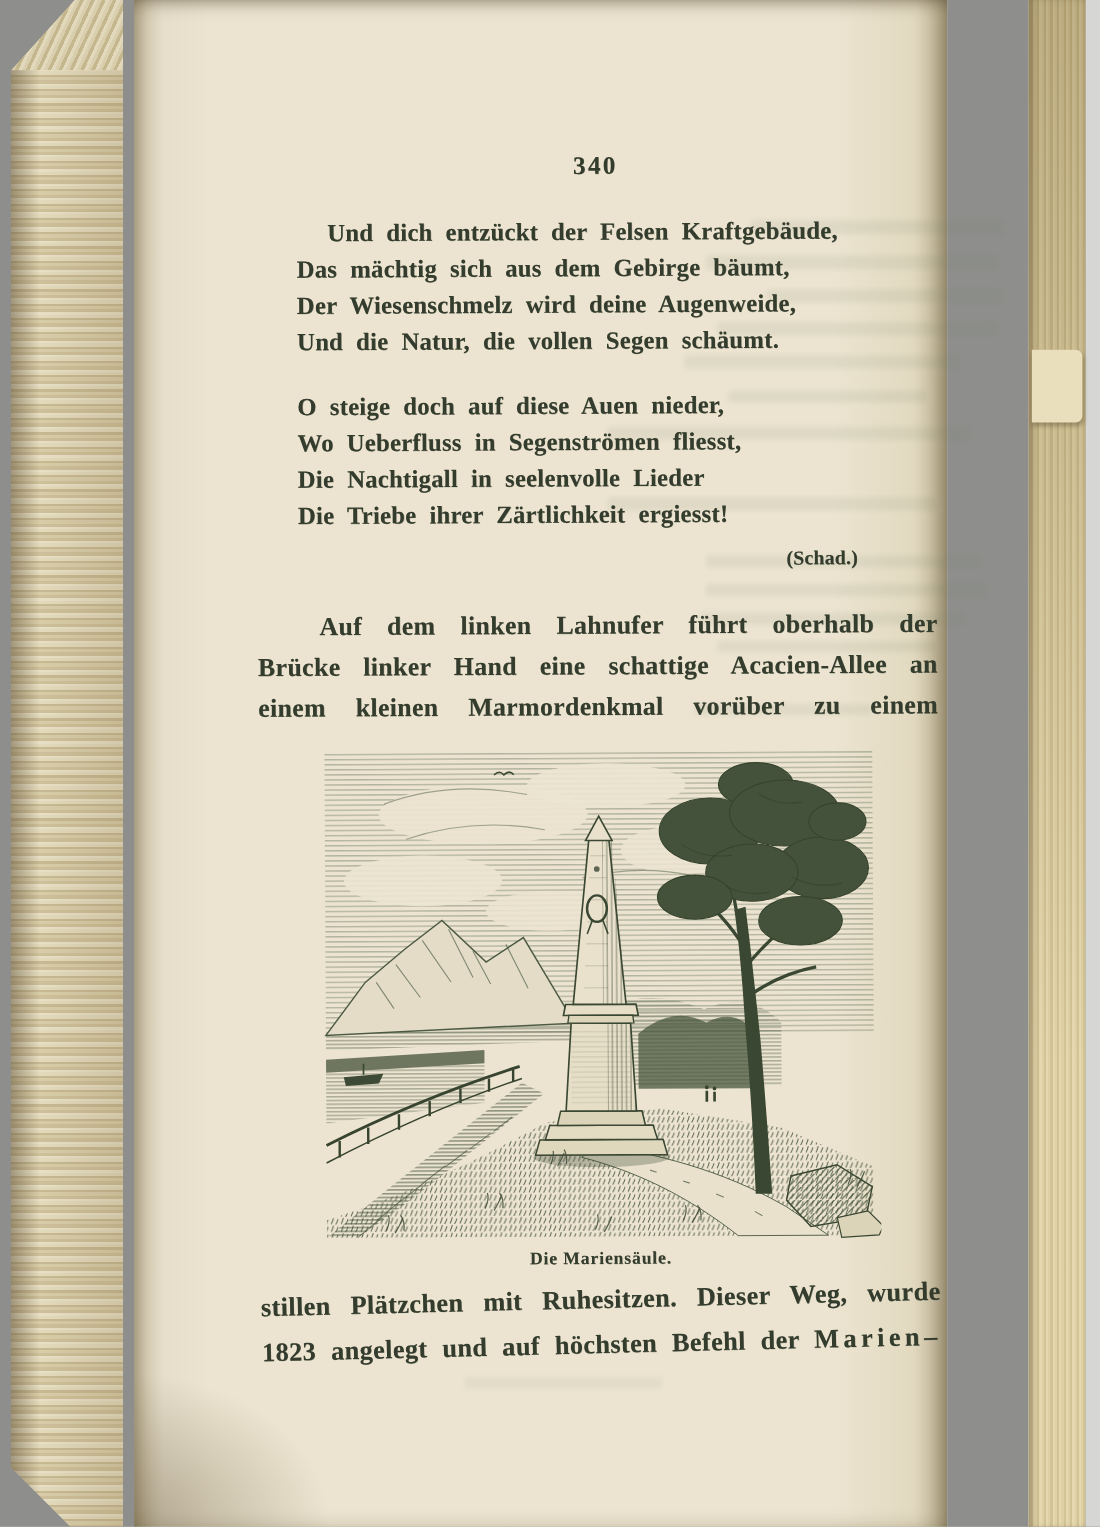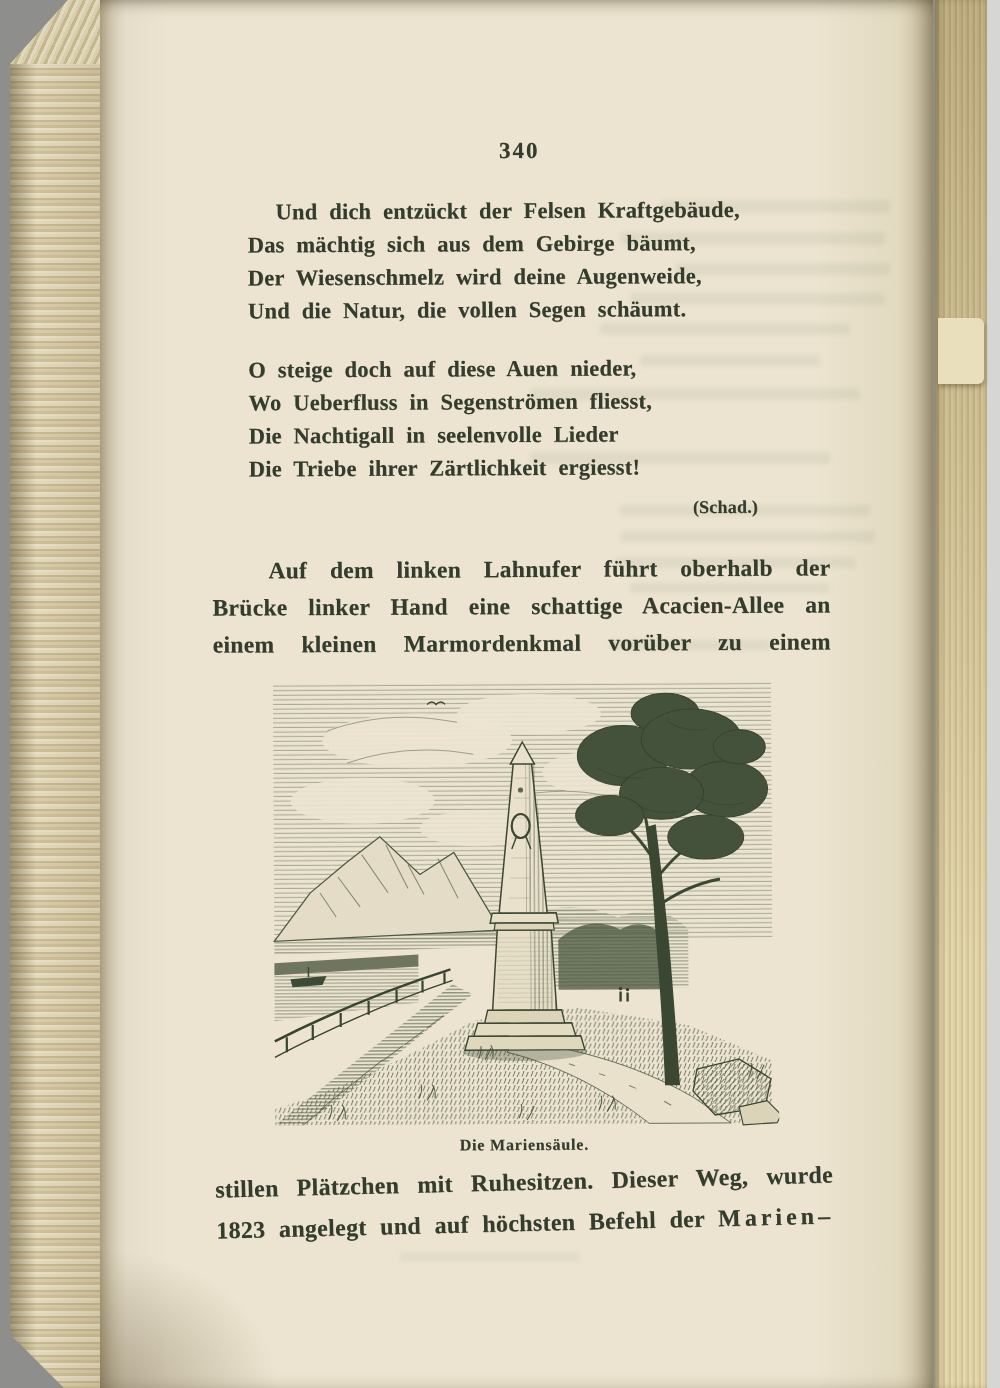--- a/index.html
+++ b/index.html
@@ -19,21 +19,21 @@
     clip-path: polygon(0 64px, 58px 0, 100% 0, 100% 100%, 54px 100%, 0 1334px);
   }
   .stack-corner{
     position:absolute;left:10px;top:0;width:102px;height:64px;
     background:repeating-linear-gradient(115deg, #d9cfae 0 3px, #c4b68d 3px 6px, #e2d9bc 6px 9px);
     clip-path: polygon(58px 0, 100% 0, 100% 100%, 0 100%);
   }
 
   
   .page{
-    position:absolute;left:100px;top:0;width:833px;height:1388px;
+    position:absolute;left:122px;top:0;width:739px;height:1388px;
     background:
       linear-gradient(to right, #d6cbaf 0, #e6decb 26px, #ece4d0 70px, #ece4d0 86%, #e2d9c0 96%, #cfc3a3 100%),
       #ece4d0;
     box-shadow:
       inset 0 10px 18px -12px rgba(60,50,28,.55),
       inset -18px 0 26px -14px rgba(60,50,25,.6),
       inset 14px 0 20px -12px rgba(80,65,35,.5);
   }
   .page-curl{
     position:absolute;left:0;bottom:0;width:180px;height:140px;

